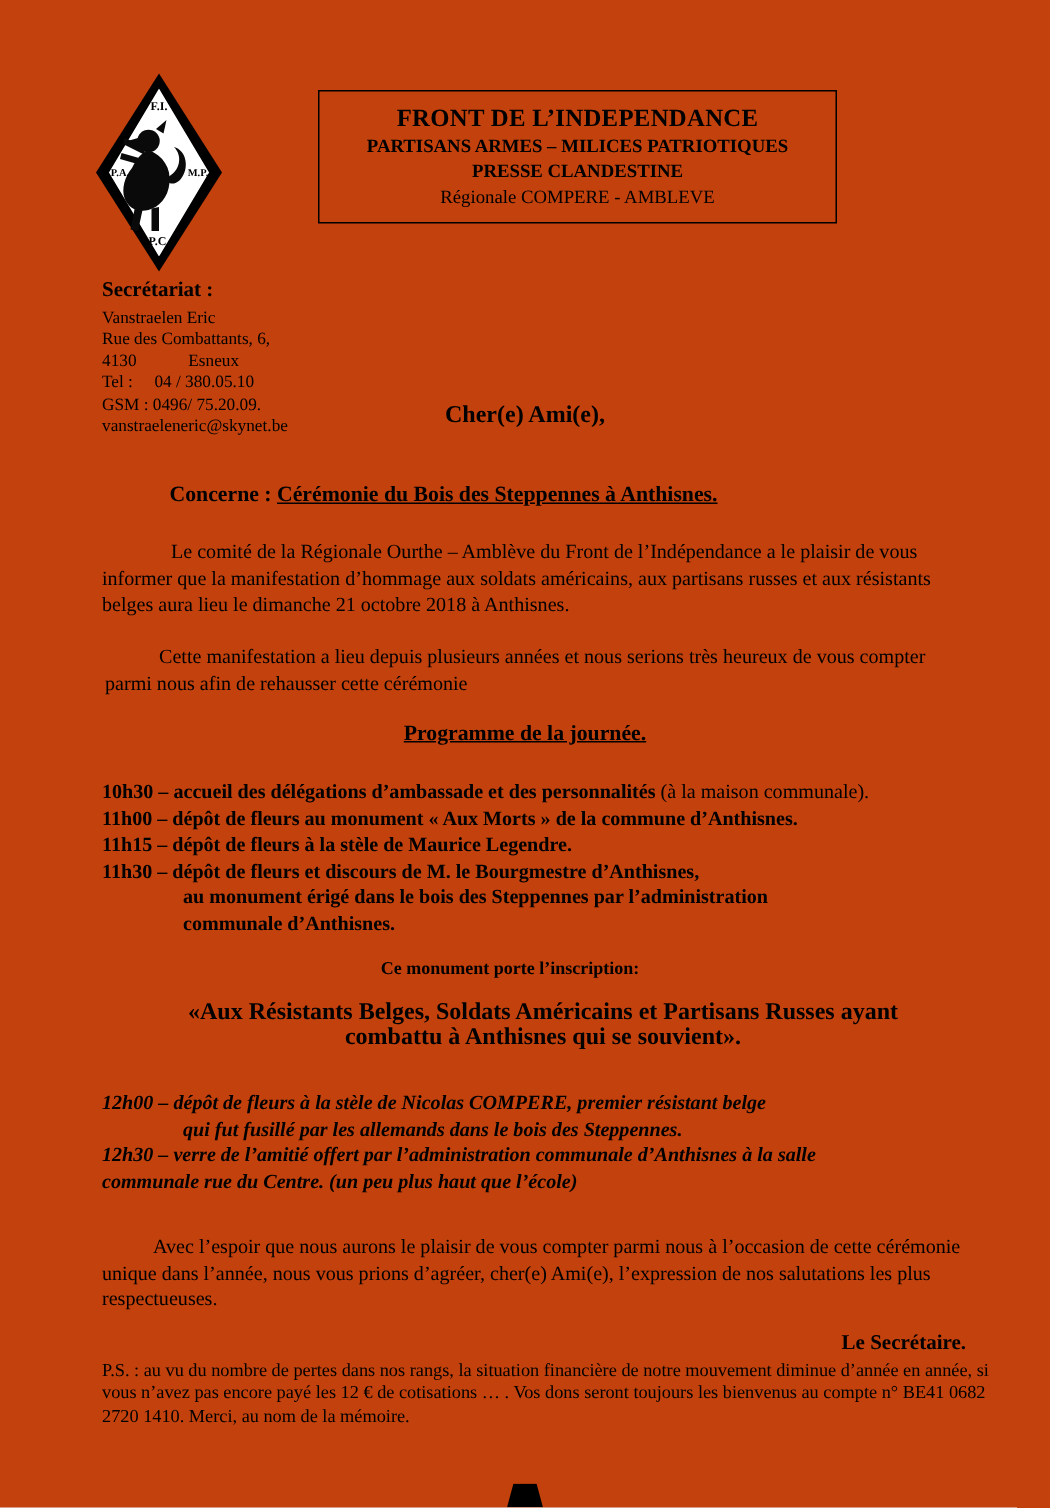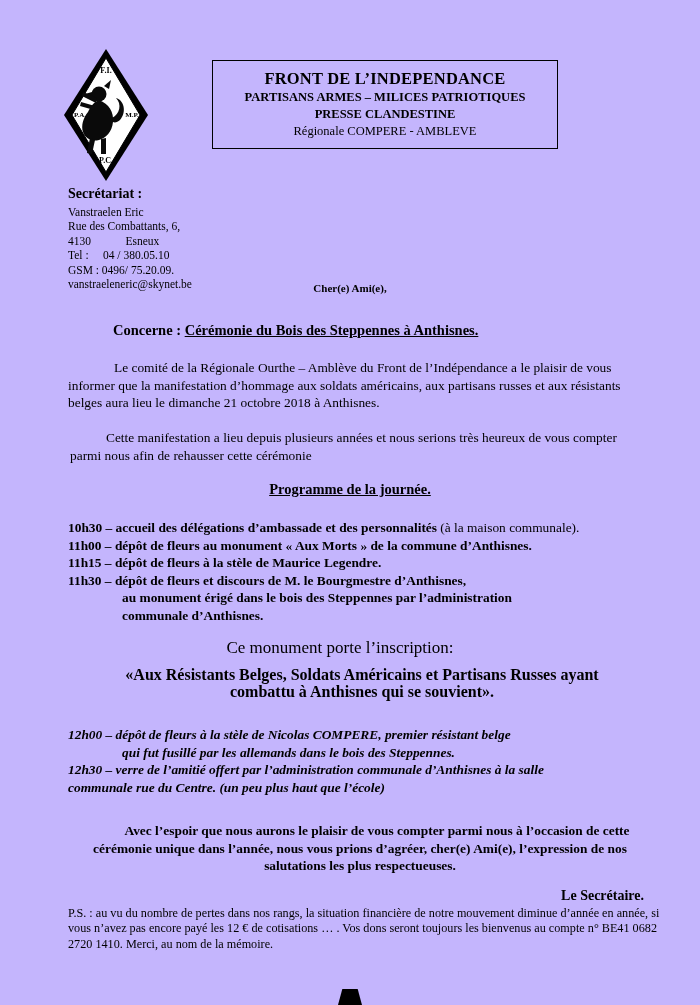--- a/index.html
+++ b/index.html
@@ -1,18 +1,18 @@
 <!DOCTYPE html>
 <html><head>
 <meta charset="utf-8">
 <style>
   html,body { margin:0; padding:0; background:#e8e8e8; }
   .page {
     position:relative; width:700px; height:1005px; margin:0 auto;
-    background:#c4b5fd; color:#000;
+    background:#c2410c; color:#000;
     font-family:"Liberation Serif", serif;
     overflow:hidden;
   }
   .abs { position:absolute; }
   .u { text-decoration:underline; }
 
   
   .header-box {
     left:212px; top:60px; width:346px;
     border:1.5px solid #000;
@@ -24,46 +24,46 @@
   .header-reg  { font-size:12.5px; line-height:17px; }
 
   
   .logo-wrap { left:62px; top:47px; width:88px; height:136px; }
 
   
   .secretariat { left:68px; top:186px; width:230px; }
   .secretariat-heading { font-size:14px; font-weight:bold; margin-bottom:3px; }
   .secretariat-line { font-size:11.5px; line-height:14.4px; white-space:pre; }
 
-  .salutation { left:0; top:282px; width:700px; text-align:center;
-                font-size:11px; font-weight:bold; }
+  .salutation { left:0; top:268px; width:700px; text-align:center;
+                font-size:16px; font-weight:bold; }
 
   .concerne { left:113px; top:322px; font-size:14.5px; font-weight:bold; }
 
   .body-par { font-size:13.4px; line-height:17.6px; }
   .p1 { left:68px; top:359px; width:566px; text-indent:46px; }
   .p2 { left:70px; top:429px; width:560px; text-indent:36px; }
 
   .prog-heading { left:0; top:481px; width:700px; text-align:center;
                   font-size:14.5px; font-weight:bold; text-decoration:underline; }
 
   .prog-list { font-size:13.4px; line-height:17.6px; font-weight:bold; }
   .list1 { left:68px; top:519px; width:600px; }
   .list2 { left:68px; top:726px; width:600px;font-style:italic; }
   .prog-line { white-space:nowrap; }
   .prog-line .n { font-weight:normal; }
   .indent1 { padding-left:54px; }
 
   .monument-intro { left:0; top:638px; width:680px; text-align:center;
-                    font-size:17px; font-weight:normal; }
+                    font-size:12px; font-weight:bold; }
   .inscription { left:92px; top:666px; width:540px; text-align:center;
                  font-size:16px; font-weight:bold; line-height:17px; }
 
   .closing { left:68px; top:822px; width:584px; text-indent:34px;
-             font-size:13.4px; line-height:17.6px; font-weight:bold;text-align:center; }
+             font-size:13.4px; line-height:17.6px; font-weight:normal; }
 
   .signature { left:0; top:888px; width:700px; text-align:right;
                padding-right:56px; box-sizing:border-box;
                font-size:14px; font-weight:bold; }
 
   .ps { left:68px; top:906px; width:596px; font-size:12.2px; line-height:15.4px; }
 
   .artifact { left:338px; top:989px; width:24px; height:16px; background:#000;
               clip-path:polygon(18% 0, 82% 0, 100% 100%, 0 100%); }
 

